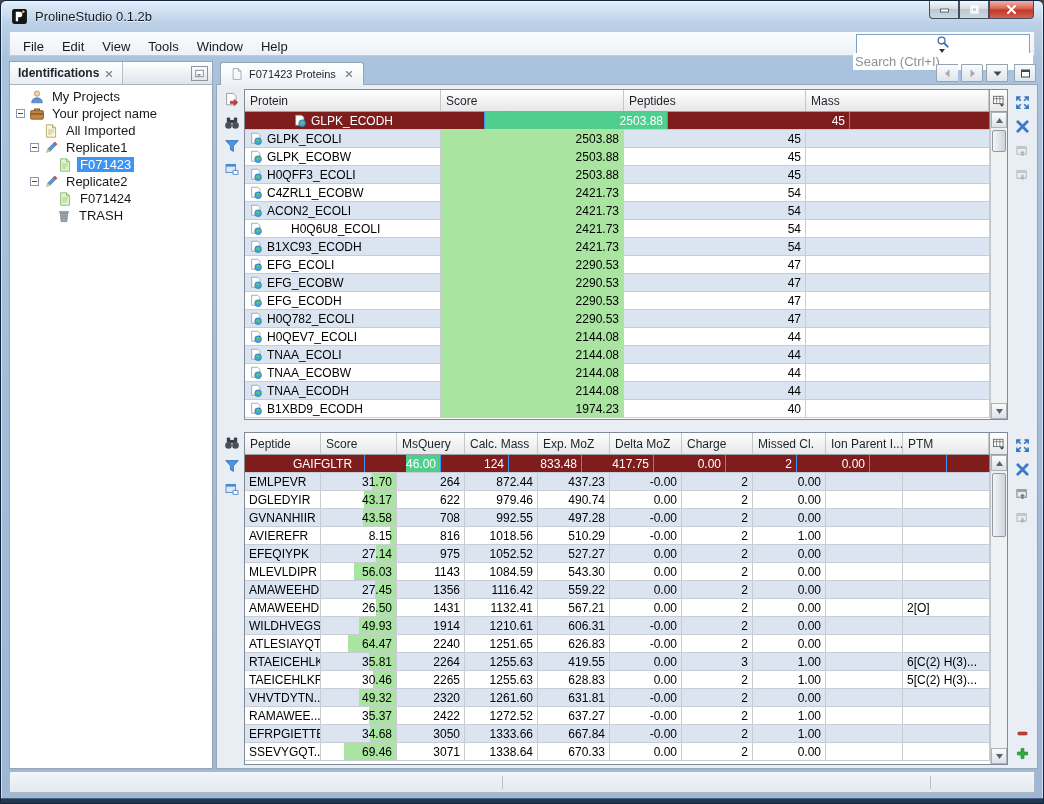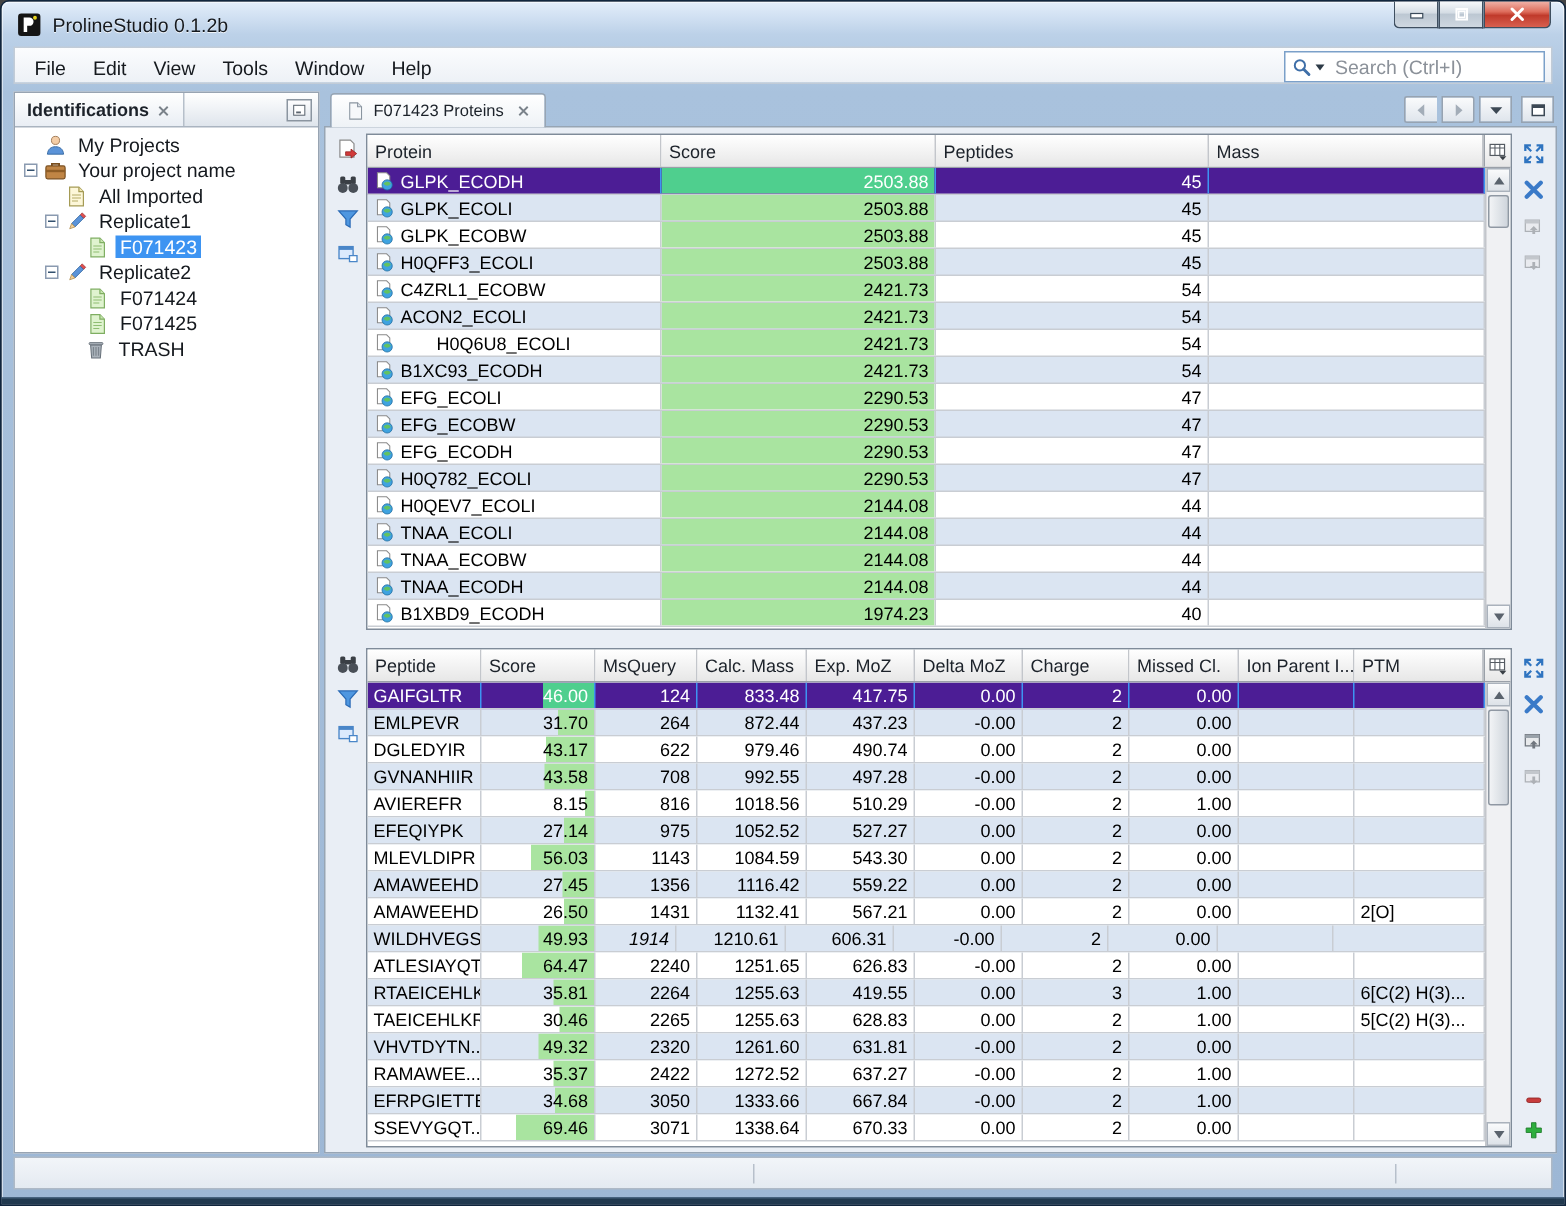--- a/index.html
+++ b/index.html
@@ -21,21 +21,21 @@
     background:linear-gradient(#f7f9fb,#d4dce4 45%,#bcc7d2 50%,#cfd8e1);}
   .winbtn.first{border-radius:0 0 0 4px;}
   .winbtn.close{width:45px;border-radius:0 0 4px 0;
     background:linear-gradient(#f0b2a8,#de6d5c 40%,#c03a2b 55%,#d8604f);}
   .winbtn svg{width:11px;height:11px;}
 
   .menubar{position:absolute;left:8px;right:8px;top:30px;height:25px;display:flex;align-items:flex-end;
     background:linear-gradient(#fbfcfe,#edf1f6);border:1px solid #c2ccd7;padding:0 4px;}
   .menu-item{font-size:13px;color:#15191e;padding:2px 9px;cursor:default;}
   .searchbox{margin-left:auto;width:174px;height:21px;background:#fff;border:1px solid #7ba0c9;
-    display:flex;align-items:center;padding:0 4px;}
+    display:flex;align-items:center;padding:0 4px;flex-direction:column;}
   .searchbox .mag{width:14px;height:14px;}
   .searchbox .mag svg{width:100%;height:100%;}
   .searchbox .drop{width:0;height:0;border-left:3px solid transparent;border-right:3px solid transparent;border-top:4px solid #2d3a46;margin:0 5px 0 2px;}
   .searchbox input{border:none;outline:none;flex:1;font-size:13px;color:#333;font-family:inherit;min-width:0;}
   .searchbox input::placeholder{color:#8b9199;}
 
   
   .sidebar{position:absolute;left:8px;top:60px;width:204px;height:708px;border:1px solid #98a4b2;background:#fff;}
   .sidebar-header{height:23px;background:linear-gradient(#ffffff,#dfe5ec);border-bottom:1px solid #aab4c0;display:flex;align-items:stretch;}
   .sidebar-tab{display:flex;align-items:center;gap:5px;padding:0 8px;border-right:1px solid #b6bfca;
@@ -85,21 +85,21 @@
   .thead{display:flex;height:22px;flex:none;border-bottom:1px solid #9aa0a8;}
   .th{background:linear-gradient(#ffffff,#e7e7e7);border-right:1px solid #c3c6cb;font-size:12px;color:#1c222a;
     display:flex;align-items:center;padding:0 5px;white-space:nowrap;overflow:hidden;flex:none;}
   .th.flex{flex:1;}
   .col-chooser{width:18px;flex:none;background:linear-gradient(#ffffff,#e7e7e7);display:flex;align-items:center;justify-content:center;border-left:1px solid #9aa0a8;}
   .col-chooser svg{width:14px;height:14px;}
   .tbody-wrap{flex:1;display:flex;overflow:hidden;}
   .tbody{flex:1;overflow:hidden;}
   .tr{display:flex;height:18px;border-bottom:1px solid #c9cdd3;background:#fff;}
   .tr.alt{background:#dbe5f2;}
-  .tr.sel{background:#4c1d95;color:#fff;}
+  .tr.sel{background:#7f1d1d;color:#fff;padding-left:44px;}
   .td{font-size:12px;padding:0 4px;display:flex;align-items:center;white-space:nowrap;overflow:hidden;
     border-right:1px solid #c9cdd3;flex:none;position:relative;}
   .tr.sel .td{border-right-color:#3d94f2;}
   .td.flex{flex:1;}
   .td.num{justify-content:flex-end;}
   .td .row-icon{width:14px;height:14px;margin-right:4px;flex:none;}
   .td .row-icon svg{width:100%;height:100%;}
   .score-bar{position:absolute;right:0;top:0;bottom:0;background:#a9e4a0;}
   .tr.sel .score-bar{background:#4fcf8e;}
   .td .val{position:relative;z-index:1;}
@@ -243,29 +243,20 @@
         </div>
         <div class="tree-row" style="padding-left: 34px;">
           <span class="tree-spacer"></span>
           <span class="tree-icon"><svg viewBox="0 0 16 16">
               <path d="M3.6 1.8h6l3 3v9.4h-9z" fill="#dff3cf" stroke="#7fae62" stroke-width="0.8"></path>
               <path d="M9.6 1.8v3h3" fill="#c8e6b0" stroke="#7fae62" stroke-width="0.8"></path>
               <path d="M5.2 7h5.6M5.2 9h5.6M5.2 11h4" stroke="#8fbe72" stroke-width="0.7"></path>
             </svg></span>
           <span class="tree-label">F071424</span>
         </div>
-        <div class="tree-row" style="padding-left: 34px;">
-          <span class="tree-spacer"></span>
-          <span class="tree-icon"><svg viewBox="0 0 16 16">
-              <path d="M3.6 1.8h6l3 3v9.4h-9z" fill="#dff3cf" stroke="#7fae62" stroke-width="0.8"></path>
-              <path d="M9.6 1.8v3h3" fill="#c8e6b0" stroke="#7fae62" stroke-width="0.8"></path>
-              <path d="M5.2 7h5.6M5.2 9h5.6M5.2 11h4" stroke="#8fbe72" stroke-width="0.7"></path>
-            </svg></span>
-          <span class="tree-label">F071425</span>
-        </div>
         <div class="tree-row" style="padding-left: 33px;">
           <span class="tree-spacer"></span>
           <span class="tree-icon"><svg viewBox="0 0 16 16">
               <path d="M4.4 5h7.2l-.7 8.6H5.1z" fill="#aab2ba" stroke="#6a737c" stroke-width="0.7"></path>
               <rect x="3.4" y="3.4" width="9.2" height="1.4" rx="0.6" fill="#aab2ba" stroke="#6a737c" stroke-width="0.6"></rect>
               <path d="M6.3 6.4v5.8M8 6.4v5.8M9.7 6.4v5.8" stroke="#7c858e" stroke-width="0.8"></path>
             </svg></span>
           <span class="tree-label">TRASH</span>
         </div>
       </div>
@@ -1087,21 +1078,21 @@
                   </div>
                 </div>
                 <div class="tr alt">
                   <div class="td" style="width: 76px;">
                     <span class="val">WILDHVEGSR</span>
                   </div>
                   <div class="td num" style="width: 76px;">
                     <div class="score-bar" style="width: 49.93%;"></div>
                     <span class="val">49.93</span>
                   </div>
-                  <div class="td num" style="width: 54px; font-style: italic;">
+                  <div class="td num" style="width: 68px;">
                     <span class="val">1914</span>
                   </div>
                   <div class="td num" style="width: 73px;">
                     <span class="val">1210.61</span>
                   </div>
                   <div class="td num" style="width: 72px;">
                     <span class="val">606.31</span>
                   </div>
                   <div class="td num" style="width: 72px;">
                     <span class="val">-0.00</span>

